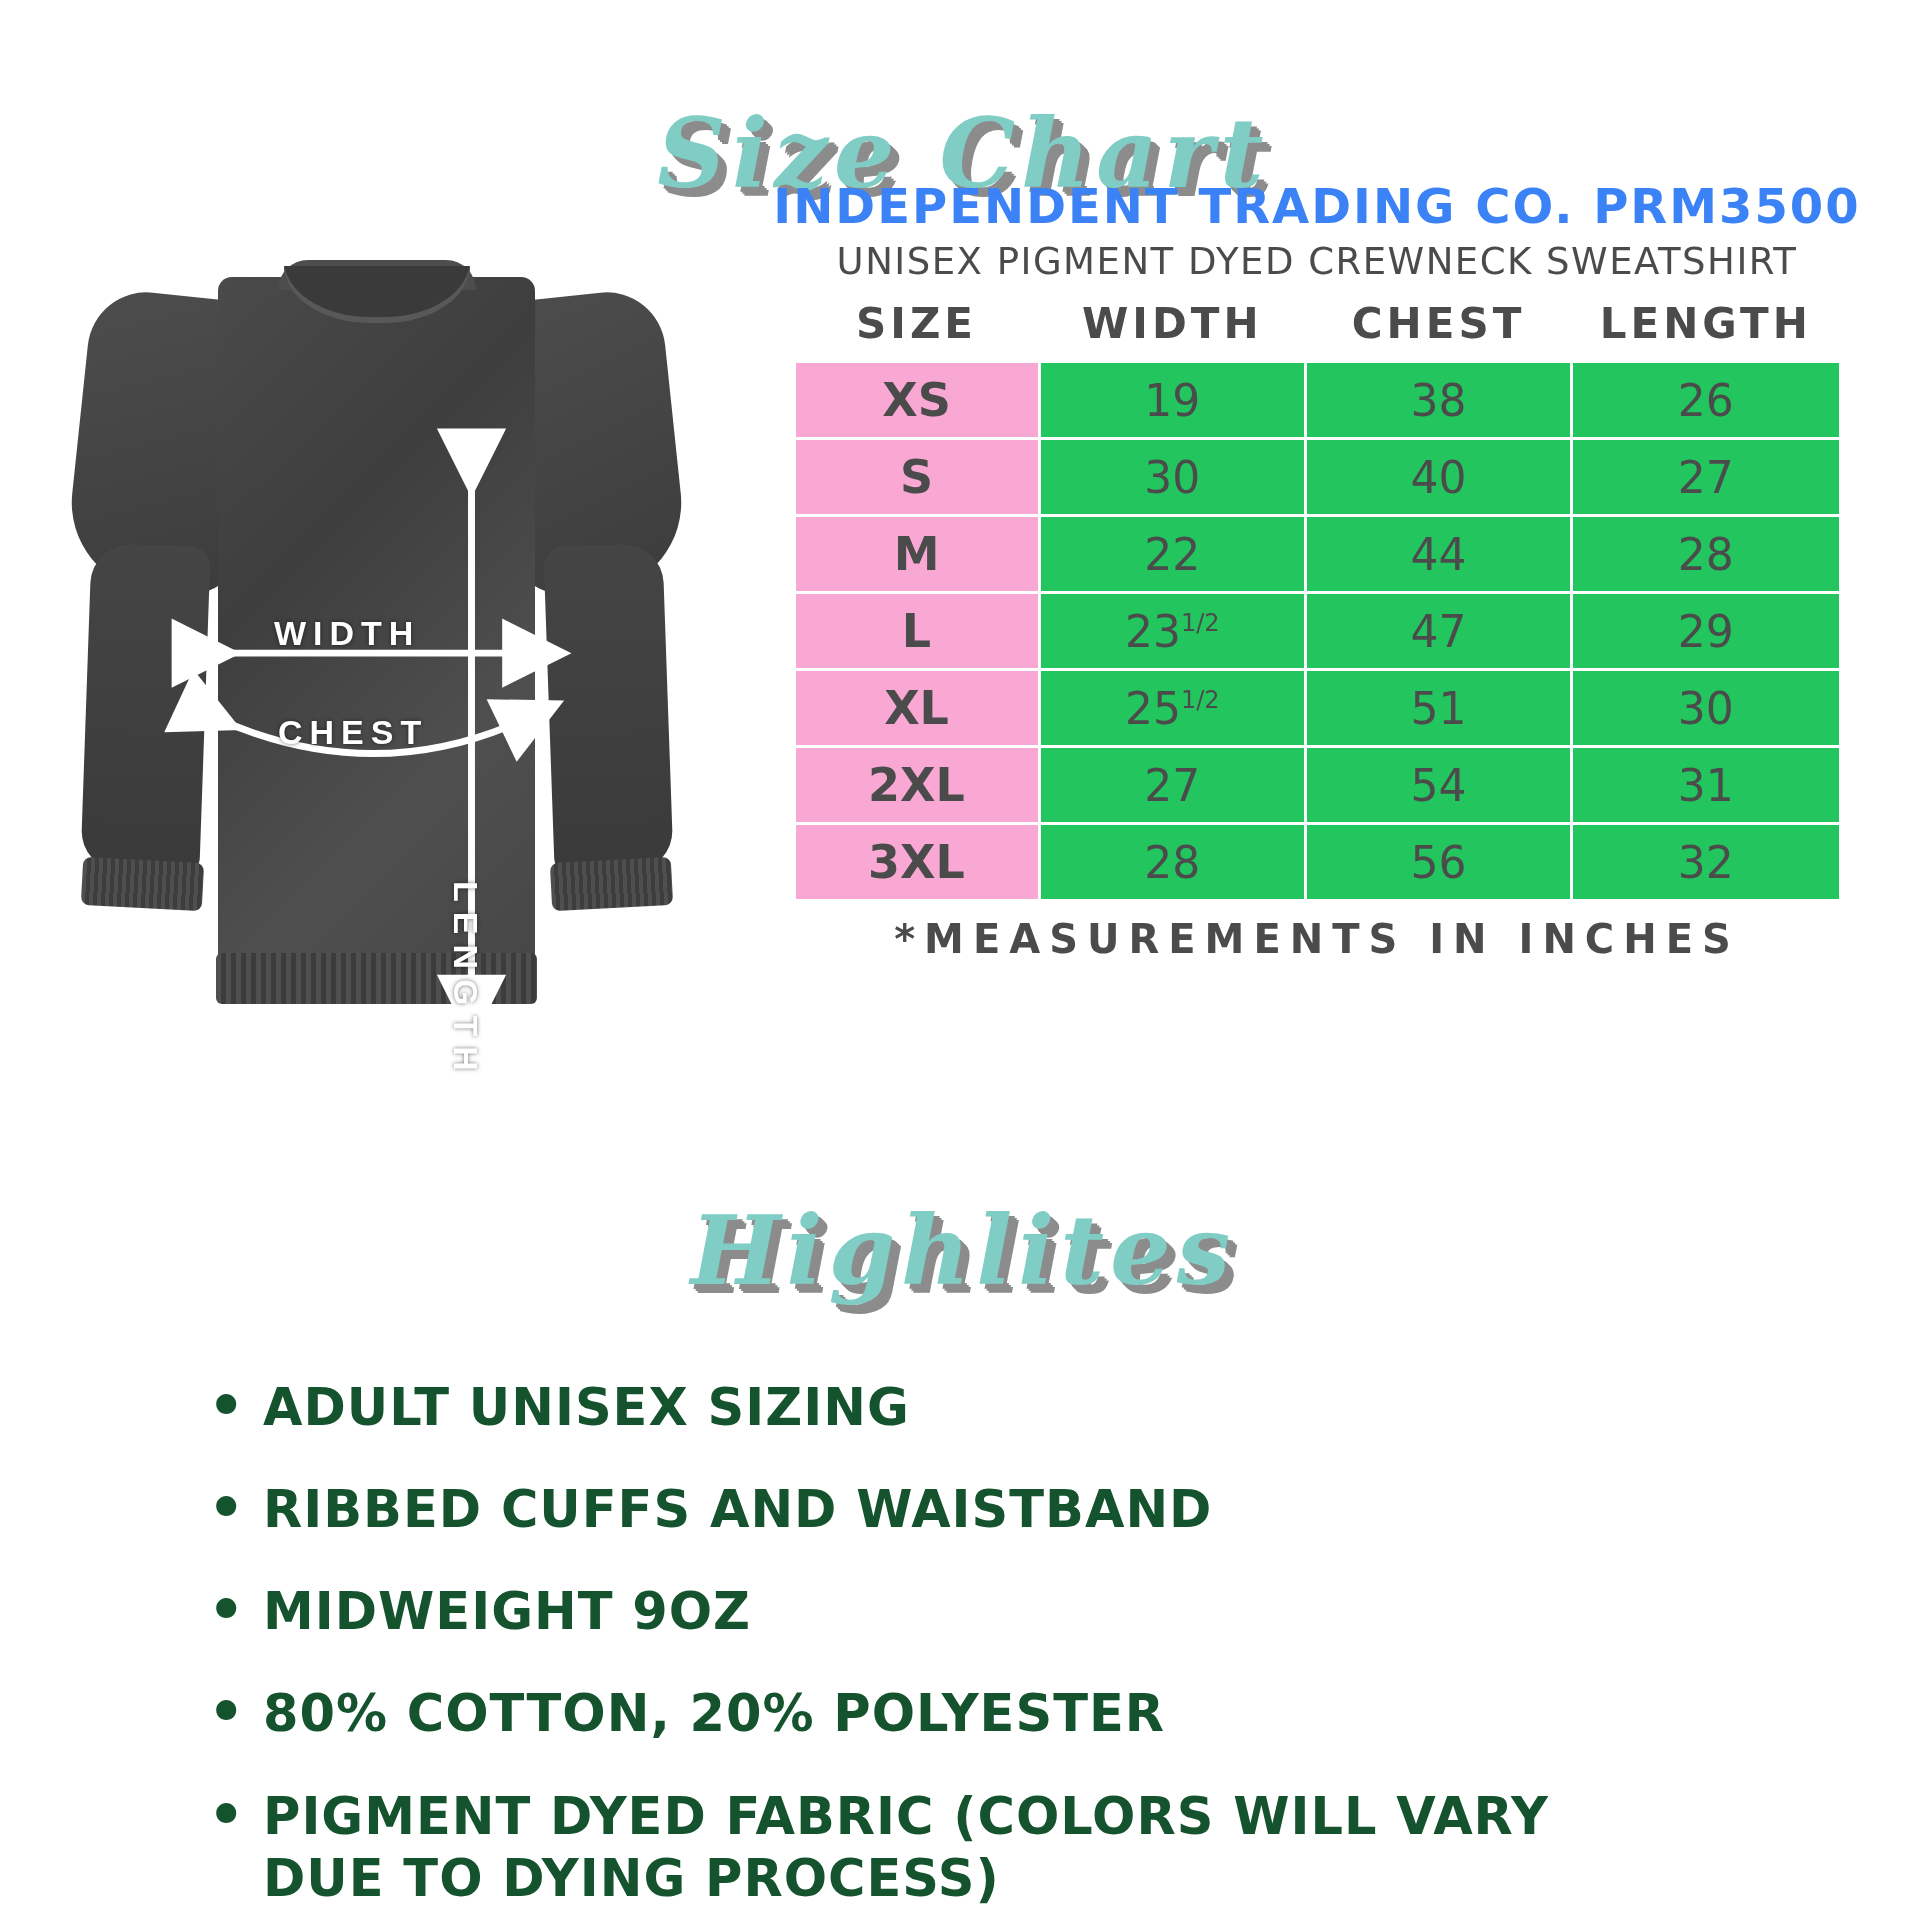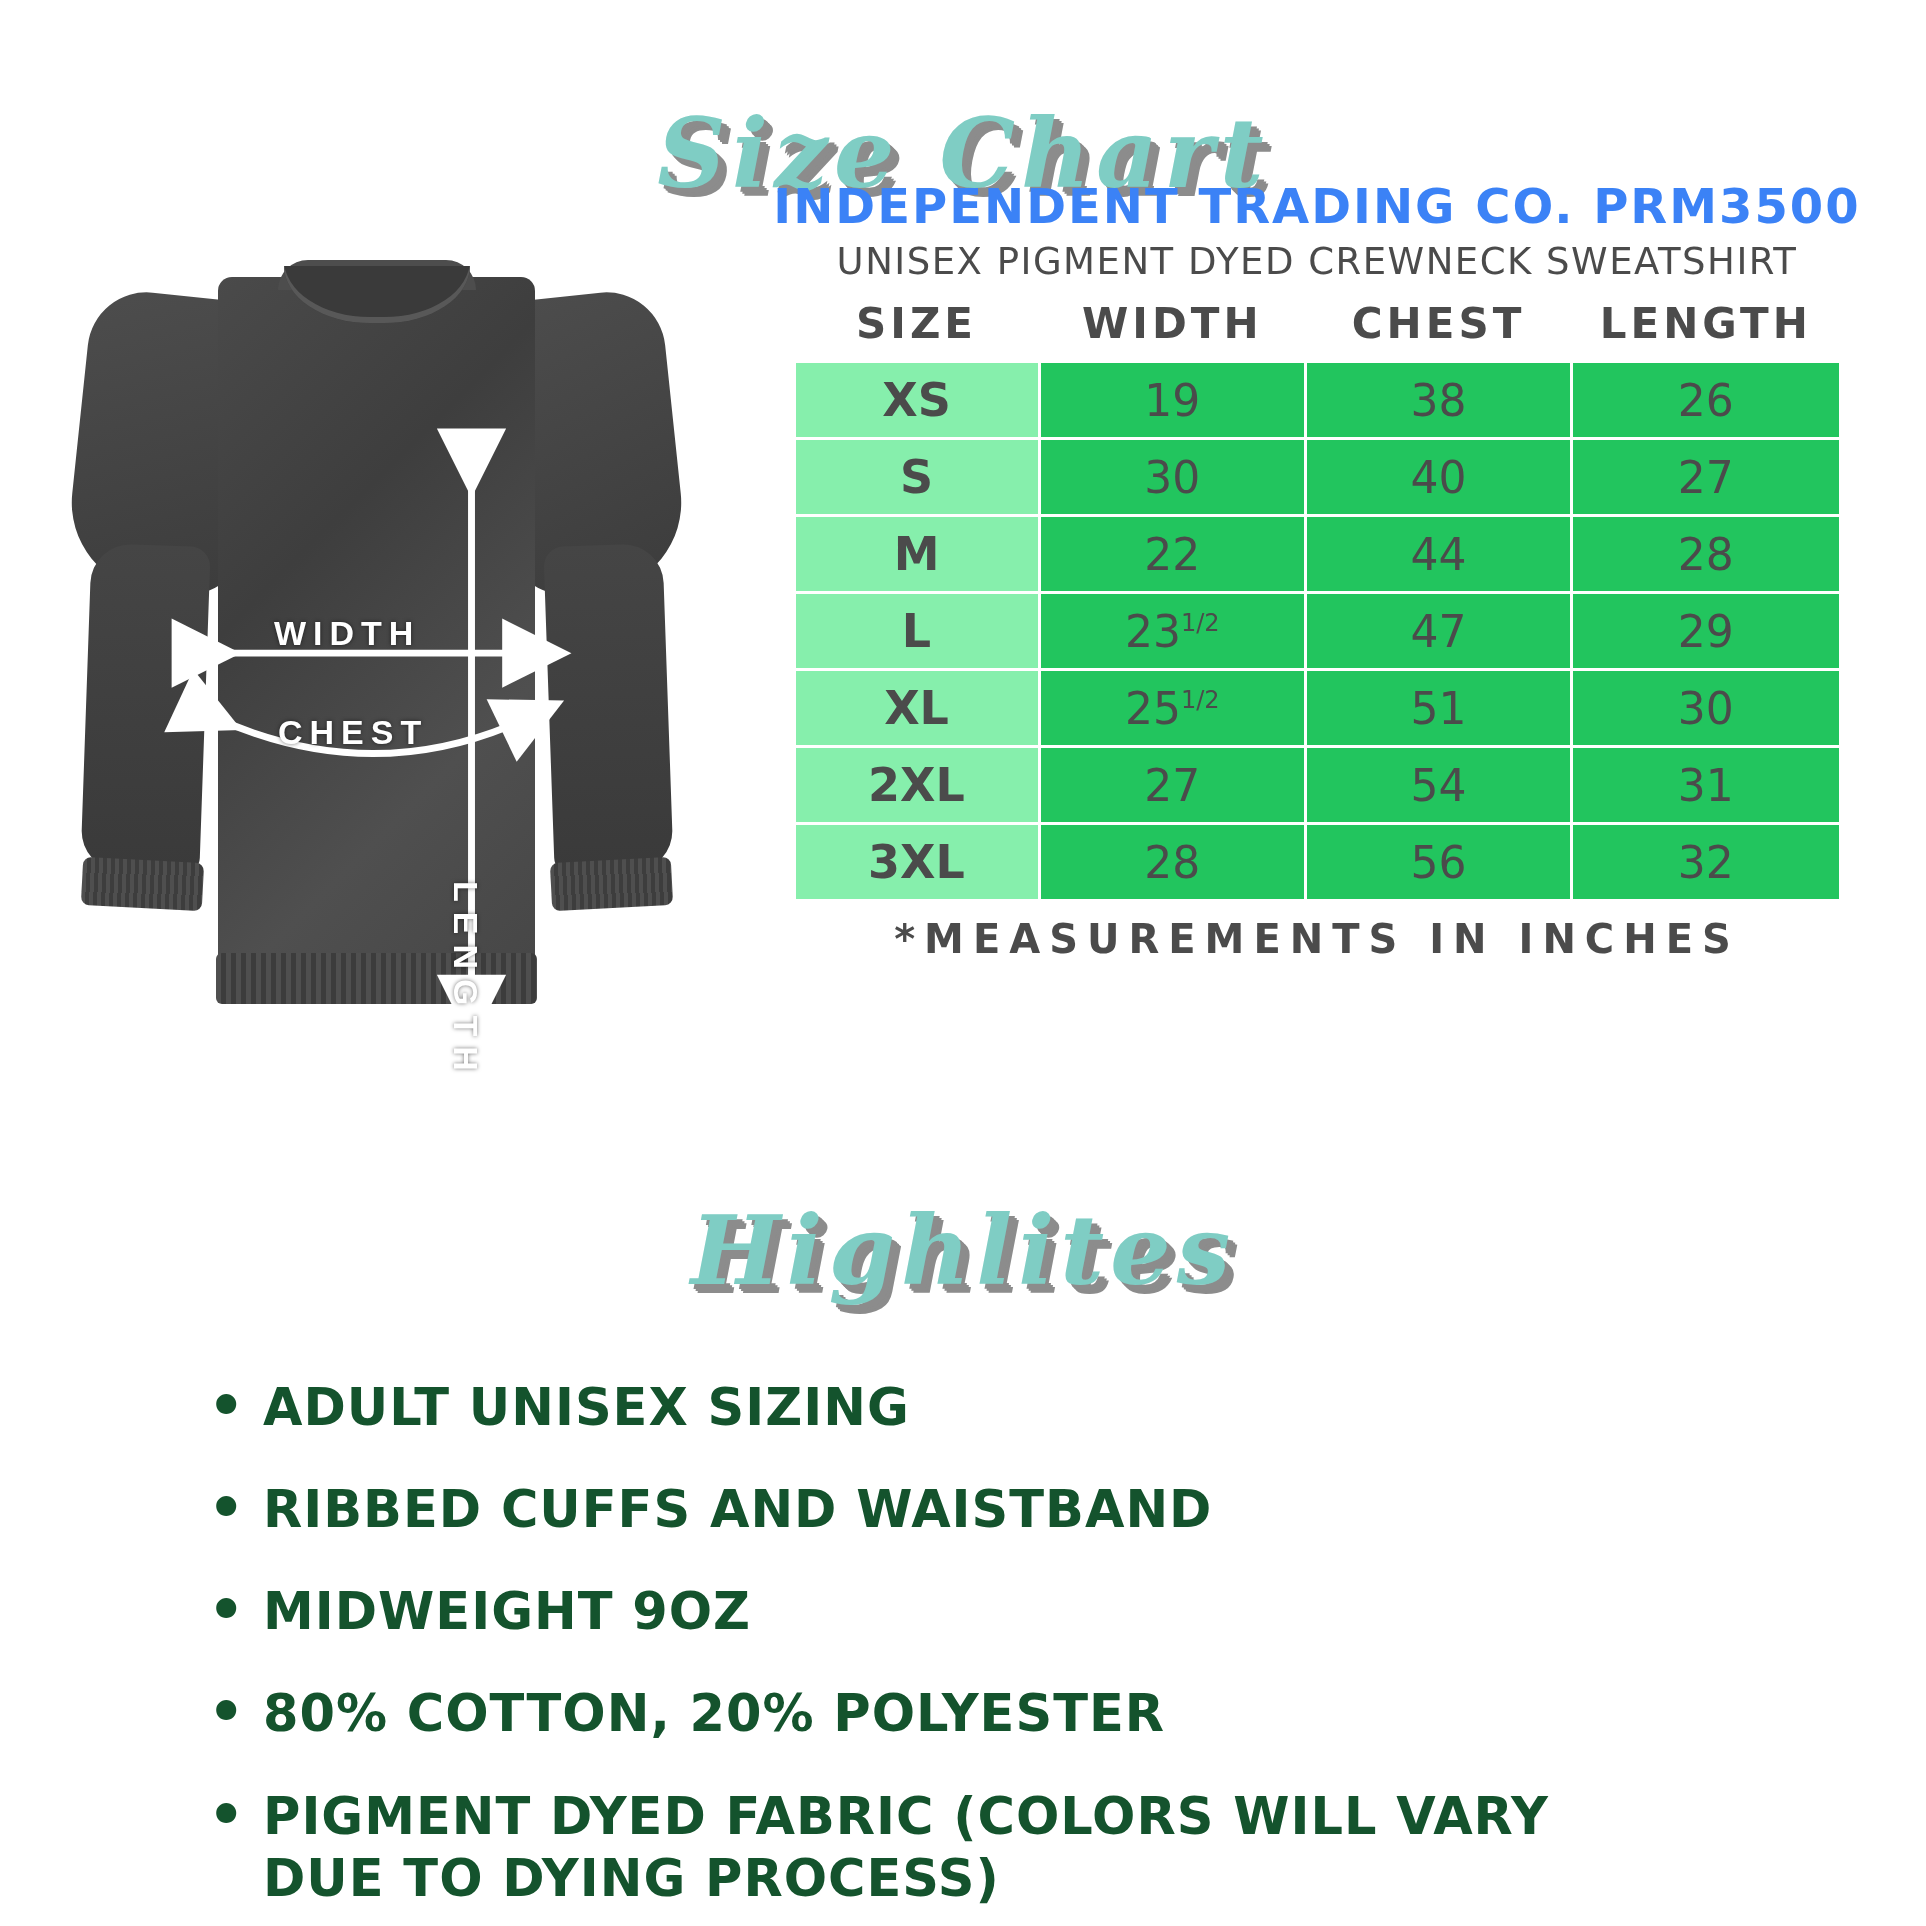--- a/index.html
+++ b/index.html
@@ -209,21 +209,21 @@
   }
   table#size-table td {
     text-align: center;
     font-size: 44px;
     color: #4b4b4b;
     height: 72px;
     border: 3px solid #ffffff;
     outline: 0;
   }
   table#size-table td.size-cell {
-    background: #86efac;
+    background: #f9a8d4;
     font-weight: bold;
     font-size: 46px;
     width: 248px;
   }
   table#size-table td.val {
     background: #22c55e;
     width: 267px;
   }
   sup { font-size: 24px; }
   #measure-note {

